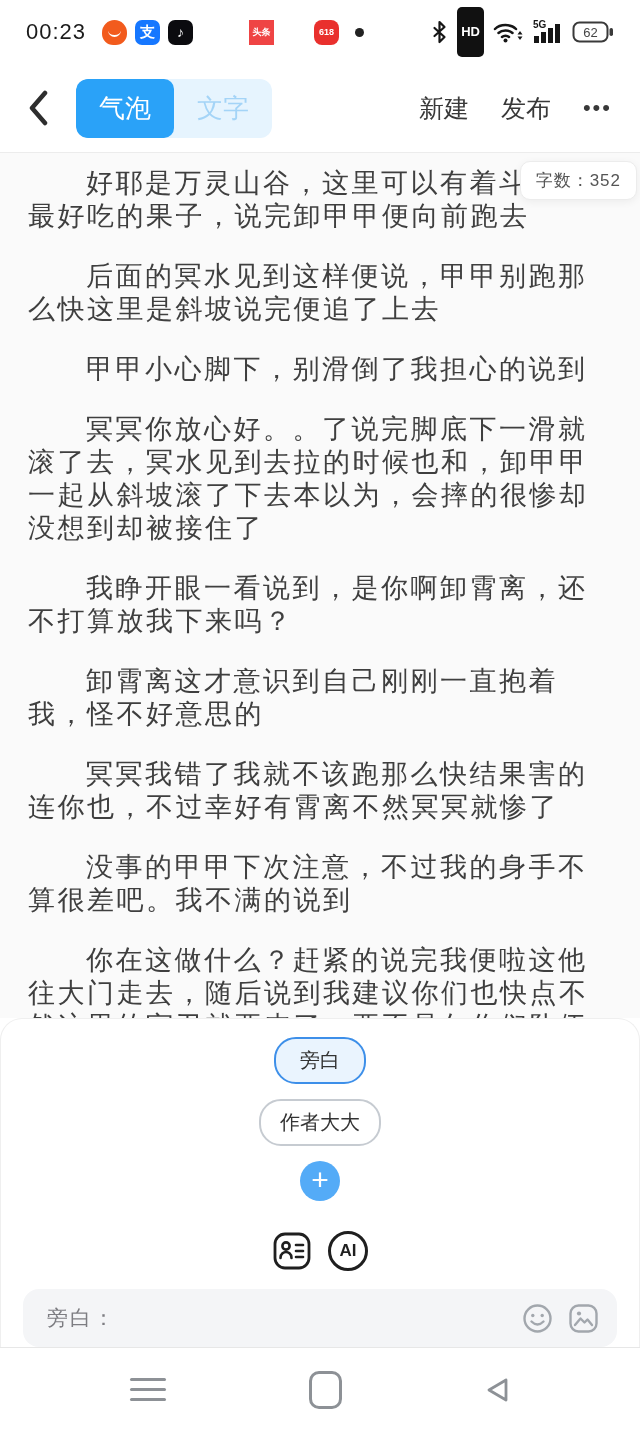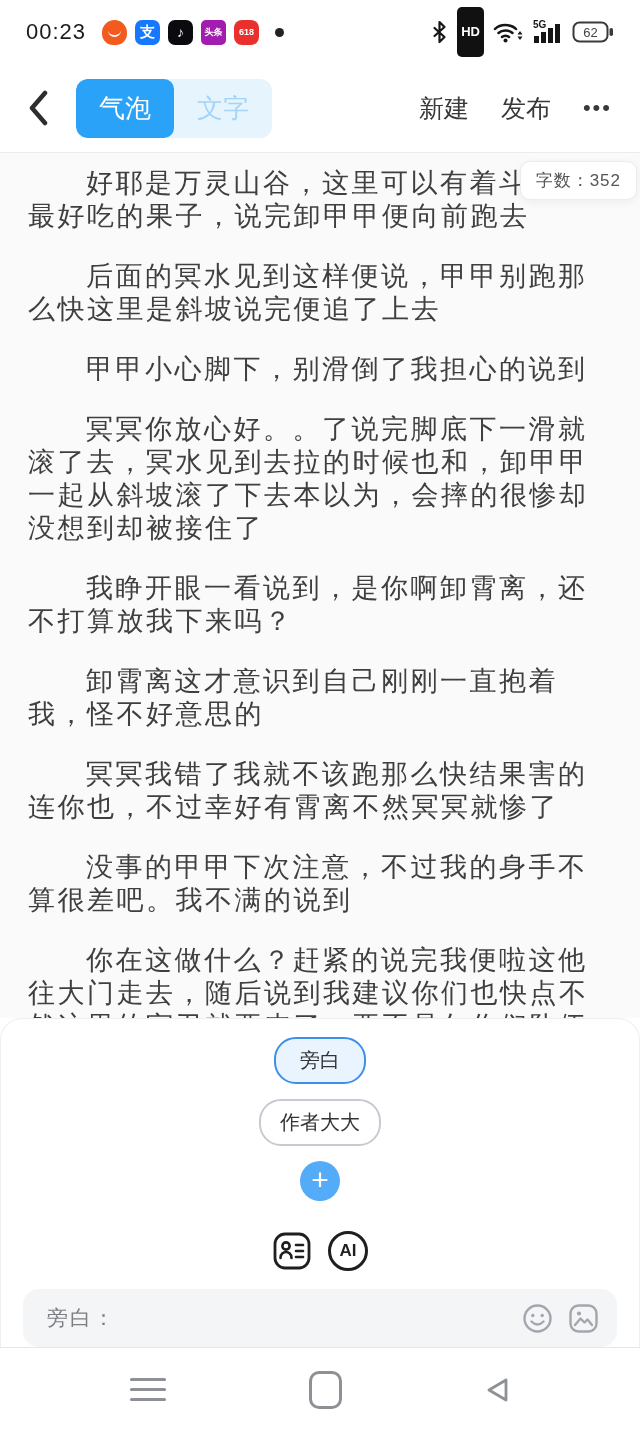--- a/index.html
+++ b/index.html
@@ -9,22 +9,22 @@
 
   
   .statusbar { height:64px; display:flex; align-items:center; padding:0 26px; background:#fff; flex:0 0 auto; }
   .time { font-size:22px; color:#1b1b1b; letter-spacing:1px; }
   .notif-row { display:flex; align-items:center; gap:8px; margin-left:16px; }
   .nicon { width:25px; height:25px; border-radius:7px; display:flex; align-items:center; justify-content:center; color:#fff; font-weight:bold; }
   .nicon.mascot { background:#f25b1d; border-radius:50% 50% 45% 45%; position:relative; }
   .nicon.mascot::after { content:""; position:absolute; left:6px; top:10px; width:13px; height:5px; border-bottom:2px solid #fff; border-radius:0 0 8px 8px; }
   .nicon.alipay { background:#1677ff; font-size:15px; }
   .nicon.douyin { background:#0b0b0f; font-size:14px; }
-  .nicon.toutiao { background:#a21caf; font-size:9px; letter-spacing:0; border-radius:5px; }
-  .nicon.promo { background:#e9302d; font-size:9px; border-radius:8px; flex-direction:column; line-height:1; }
+  .nicon.toutiao { background:#ef4444; font-size:9px; letter-spacing:0; border-radius:0;margin-left:48px; }
+  .nicon.promo { background:#e9302d; font-size:9px; border-radius:8px; flex-direction:column; line-height:1;margin-left:32px; }
   .dot { width:9px; height:9px; border-radius:50%; background:#222; margin-left:8px; }
   .sb-spacer { flex:1; }
   .sys-row { display:flex; align-items:center; gap:9px; }
   .hd-badge { background:#111; color:#fff; font-size:13px; font-weight:bold; padding:17px 4px; border-radius:5px; line-height:1.2; }
 
   
   .header { height:88px; display:flex; align-items:center; padding:0 28px; background:#fff; flex:0 0 auto; }
   .back { width:26px; height:40px; display:flex; align-items:center; cursor:pointer; }
   .tabs { display:flex; background:#E6F4FE; border-radius:12px; margin-left:22px; overflow:hidden; }
   .tab { padding:12px 23px; font-size:26px; color:#A4D4F7; cursor:pointer; }

